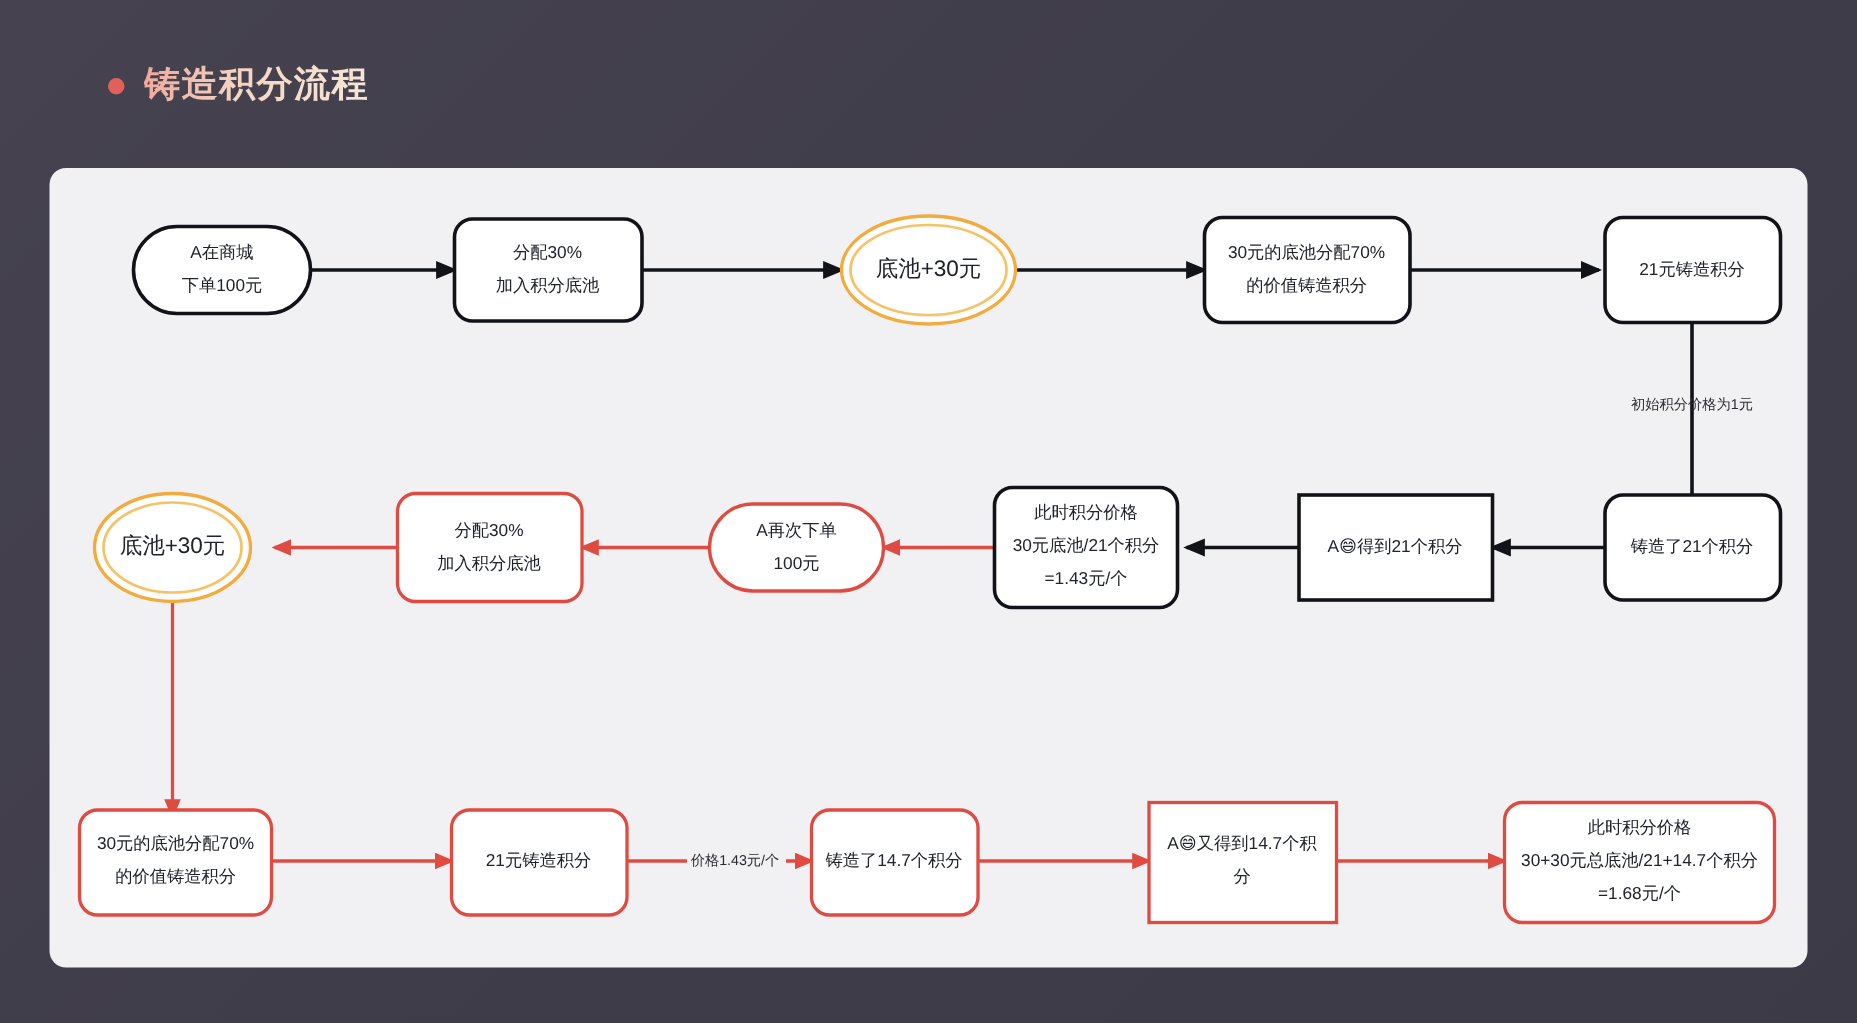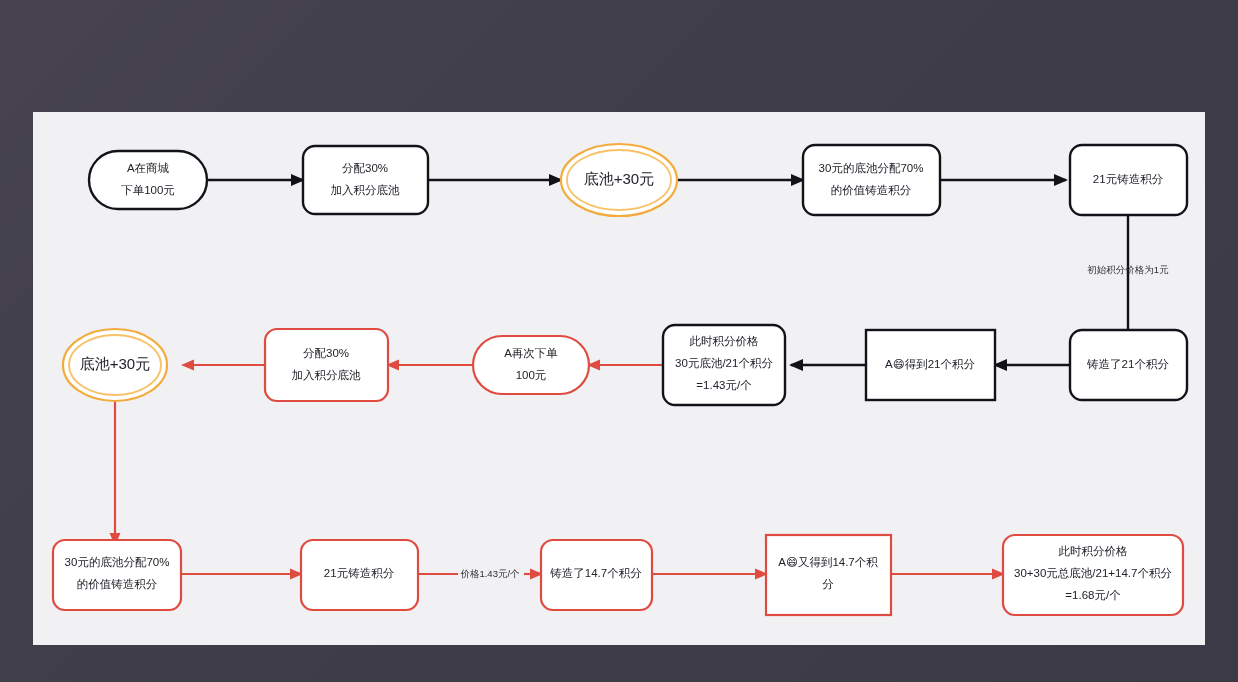--- a/index.html
+++ b/index.html
@@ -47,20 +47,21 @@
     white-space: nowrap;
   }
   
   #canvas {
     position: absolute;
     left: 33px;
     top: 112px;
     width: 1172px;
     height: 533px;
     background: #f1f1f4;
+    border-radius: 11px;
   }
   #flow-svg {
     position: absolute;
     left: 0;
     top: 0;
     width: 1172px;
     height: 533px;
     display: block;
   }
   .node-text {
@@ -109,20 +110,24 @@
     stroke: #df4b40;
     stroke-width: 2.2;
     fill: none;
   }
 </style>
 </head>
 <body>
 
 <div id="slide">
 
+  <div id="title-row">
+    <span id="title-bullet"></span>
+    <span id="title-text">铸造积分流程</span>
+  </div>
 
   <div id="canvas">
     <svg id="flow-svg" viewBox="0 0 1172 533" xmlns="http://www.w3.org/2000/svg">
       <defs>
         <marker id="arrow-dark" viewBox="0 0 10 10" refX="8.5" refY="5" markerWidth="6" markerHeight="6" orient="auto-start-reverse">
           <path d="M 0 0.8 L 10 5 L 0 9.2 z" fill="#111318"></path>
         </marker>
         <marker id="arrow-red" viewBox="0 0 10 10" refX="8.5" refY="5" markerWidth="6" markerHeight="6" orient="auto-start-reverse">
           <path d="M 0 0.8 L 10 5 L 0 9.2 z" fill="#df4b40"></path>
         </marker>

